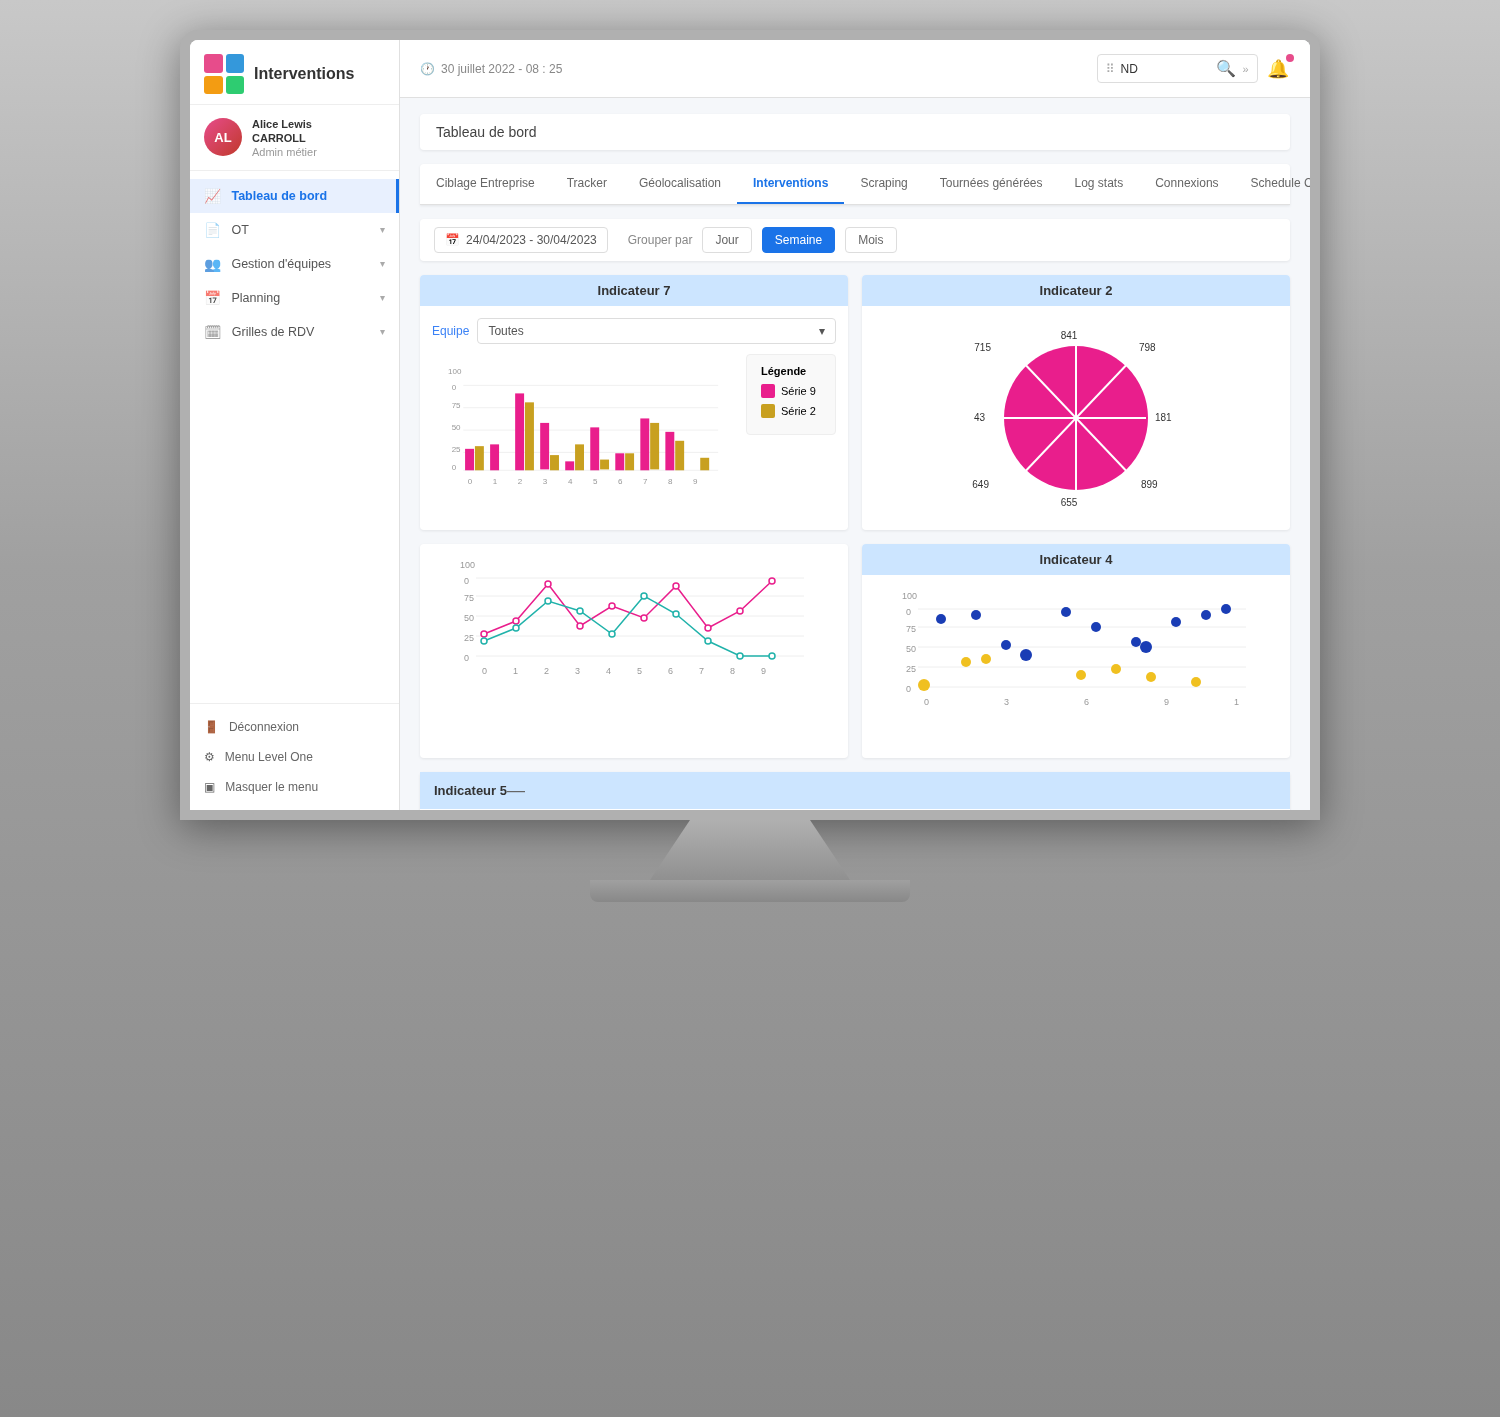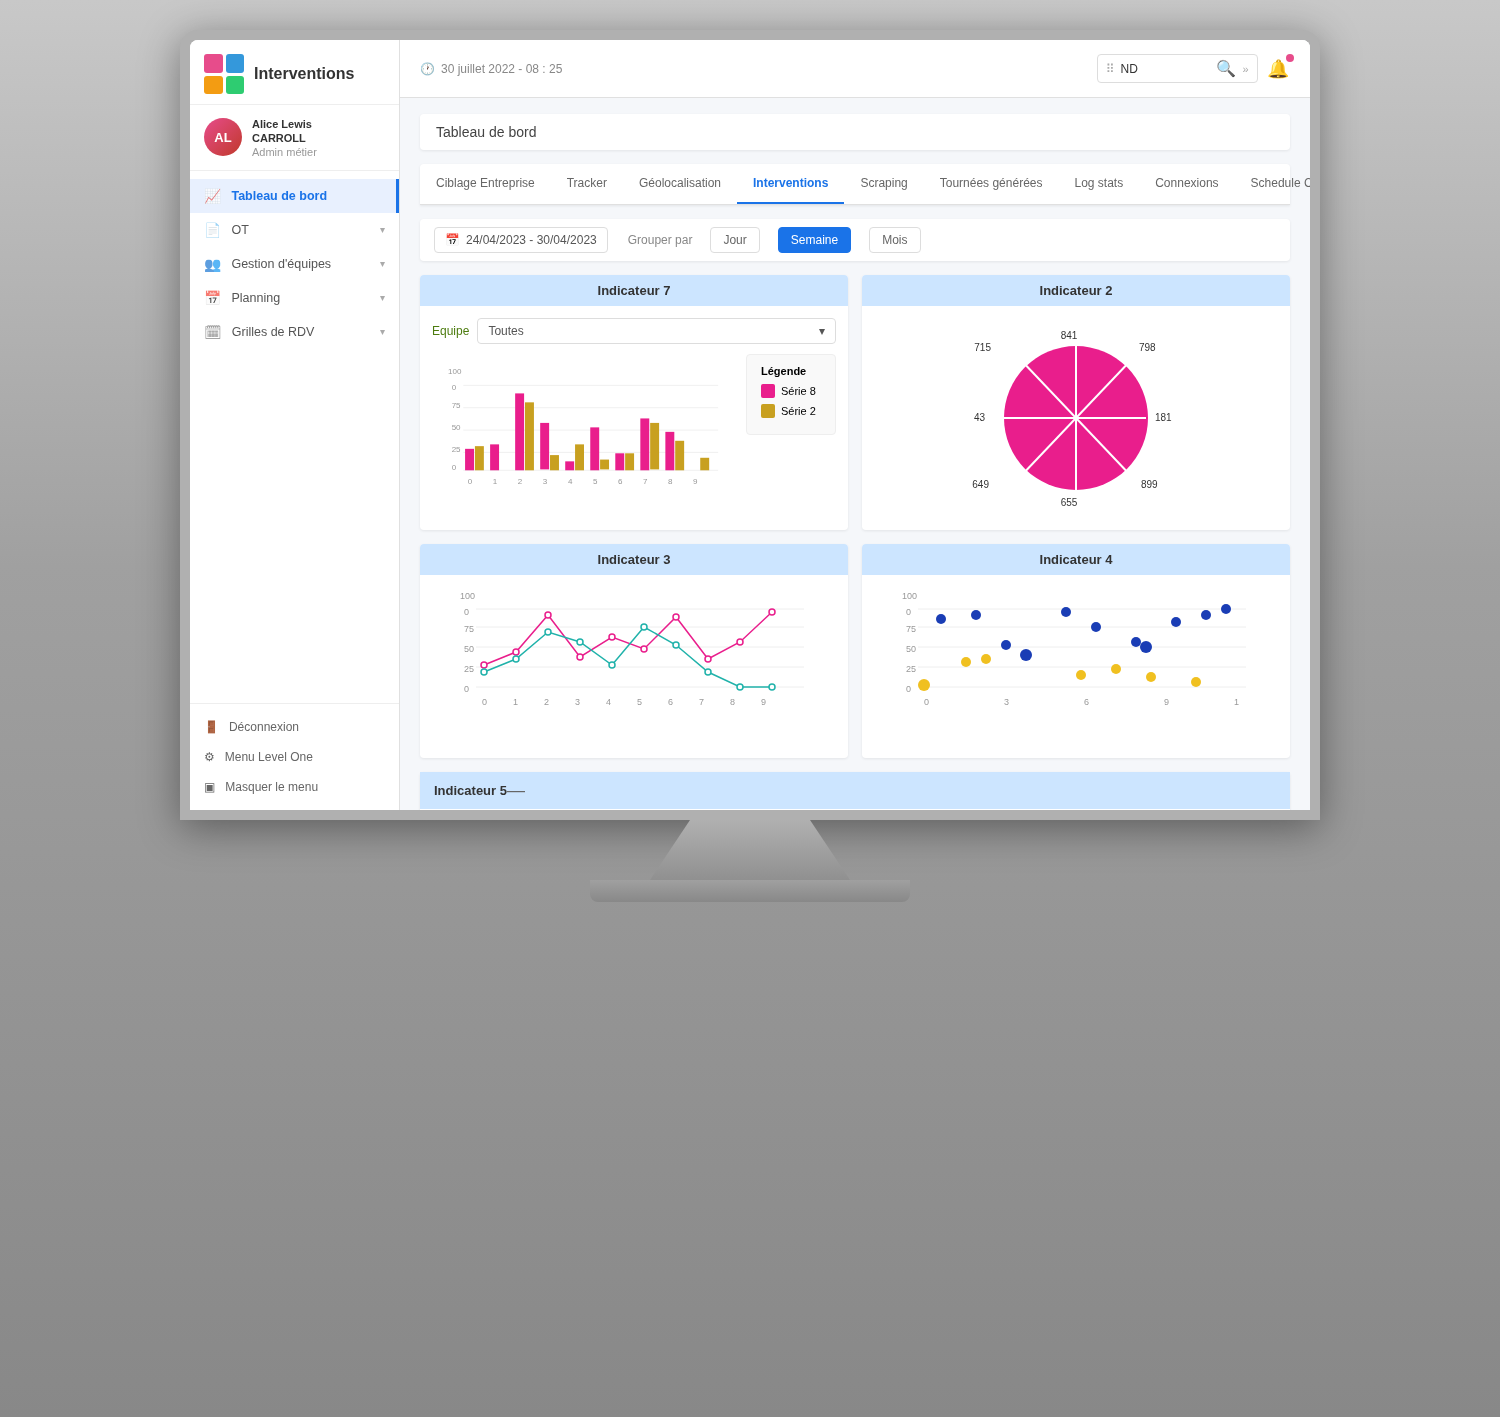--- a/index.html
+++ b/index.html
@@ -240,21 +240,20 @@
     }
     .grouper-label { font-size: 12px; color: #888; margin-left: 10px; }
     .period-btn {
       padding: 5px 12px;
       border: 1px solid #ddd;
       border-radius: 4px;
       font-size: 12px;
       cursor: pointer;
       background: #fff;
       color: #666;
-      margin-left: 8px;
     }
     .period-btn.active {
       background: #1a73e8;
       color: white;
       border-color: #1a73e8;
     }
     .charts-grid {
       display: grid;
       grid-template-columns: 1fr 1fr;
       gap: 14px;
@@ -274,21 +273,21 @@
       color: #333;
       text-align: center;
     }
     .chart-body { padding: 12px; }
     .equipe-row {
       display: flex;
       align-items: center;
       gap: 8px;
       margin-bottom: 10px;
     }
-    .equipe-label { font-size: 12px; color: #4d7c0f; }
+    .equipe-label { font-size: 12px; color: #3b82f6; }
     .equipe-select {
       flex: 1;
       display: flex;
       align-items: center;
       justify-content: space-between;
       border: 1px solid #ddd;
       border-radius: 4px;
       padding: 5px 10px;
       font-size: 12px;
       color: #555;
@@ -539,21 +538,21 @@
                       <text x="208" y="135" class="axis-label">6</text>
                       <text x="236" y="135" class="axis-label">7</text>
                       <text x="264" y="135" class="axis-label">8</text>
                       <text x="292" y="135" class="axis-label">9</text>
                     </svg>
                   </div>
                   <div class="legend-box">
                     <div style="font-size:11px;font-weight:600;margin-bottom:7px;">Légende</div>
                     <div class="legend-item">
                       <div class="legend-swatch" style="background:#e91e8c;"></div>
-                      <span>Série 8</span>
+                      <span>Série 9</span>
                     </div>
                     <div class="legend-item">
                       <div class="legend-swatch" style="background:#c8a020;"></div>
                       <span>Série 2</span>
                     </div>
                   </div>
                 </div>
               </div>
             </div>
 
@@ -584,21 +583,20 @@
                     <text x="30" y="28" font-size="10" fill="#333" text-anchor="end">715</text>
                   </svg>
                 </div>
               </div>
             </div>
           </div>
 
           <div class="charts-row2">
 
             <div class="chart-card">
-              <div class="chart-title">Indicateur 3</div>
               <div class="chart-body">
                 <svg width="100%" height="155" viewBox="0 0 380 155">
 
                   <text x="16" y="12" class="axis-label">100</text>
                   <text x="20" y="28" class="axis-label">0</text>
                   <text x="20" y="45" class="axis-label">75</text>
                   <text x="20" y="65" class="axis-label">50</text>
                   <text x="20" y="85" class="axis-label">25</text>
                   <text x="20" y="105" class="axis-label">0</text>
 

